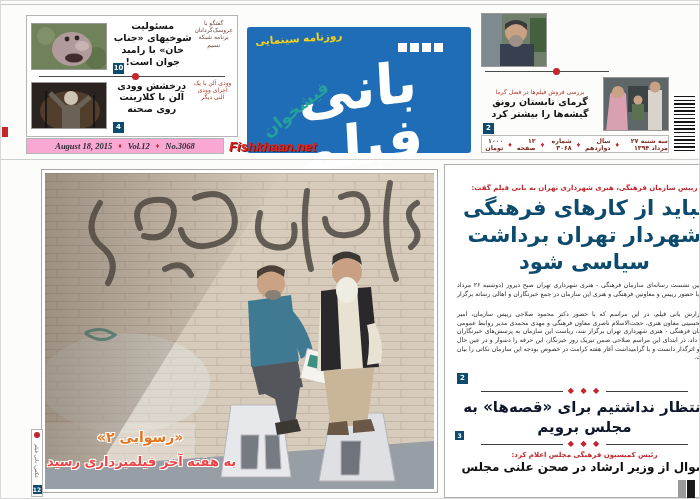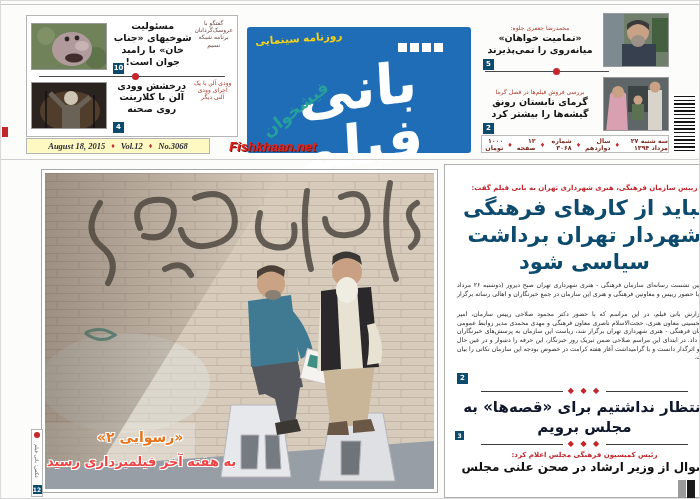--- a/index.html
+++ b/index.html
@@ -21,21 +21,21 @@
   .kick.red{color:#b03a2a;}
   .ntitle{font-size:9.5px;font-weight:bold;color:#151515;line-height:1.25;margin-top:1px;}
   .badge{display:inline-block;background:#0c4a6e;color:#fff;font-size:7px;font-weight:bold;
          width:11px;height:11px;line-height:11px;text-align:center;}
   .badge.abs{position:absolute;left:2px;bottom:0;}
   .hdiv{position:relative;height:1px;background:#4a4a4a;margin:2px 8px;flex:none;}
   .hdiv .dot{position:absolute;left:50%;top:-3px;width:7px;height:7px;border-radius:50%;
              background:#c4262c;}
 
   
-  .tl-date{position:absolute;left:25px;top:137px;width:184px;height:16px;background:#fef9c3;
+  .tl-date{position:absolute;left:25px;top:137px;width:198px;height:16px;background:#f9a8d4;
            border:1px solid #b5b5b5;display:flex;align-items:center;justify-content:center;
            gap:6px;font-family:"Liberation Serif",serif;font-style:italic;font-weight:bold;
            font-size:8.5px;color:#2a2a33;}
   .dia{color:#c4262c;font-style:normal;font-size:7px;}
 
   
   .logo{position:absolute;left:246px;top:26px;width:224px;height:126px;background:#1e6db6;
         border-radius:3px;}
   .logo-tag{position:absolute;left:8px;top:5px;direction:rtl;color:#f6d21a;font-weight:bold;
             font-size:10.5px;transform:rotate(-4deg);letter-spacing:1px;}
@@ -191,25 +191,20 @@
         <svg width="66" height="54" viewBox="0 0 66 54">
           <rect width="66" height="54" fill="#707e6c"></rect>
           <rect x="48" y="4" width="18" height="34" fill="#44603f"></rect>
           <rect x="0" y="0" width="20" height="54" fill="#7d8a90"></rect>
           <rect x="18" y="30" width="34" height="24" fill="#37404f"></rect>
           <circle cx="34" cy="18" r="11" fill="#c9a184"></circle>
           <path d="M23 16 q11 -12 22 0 l0 -6 q-11 -8 -22 0 Z" fill="#3a3a3a"></path>
           <ellipse cx="34" cy="27" rx="7" ry="6" fill="#9c9187"></ellipse>
         </svg>
       </div>
-      <div class="txt">
-        <div class="kick red">محمدرضا جعفری جلوه:</div>
-        <div class="ntitle">«تمامیت خواهان» میانه‌روی را نمی‌پذیرند</div>
-        <span class="badge abs">5</span>
-      </div>
     </div>
     <div class="trdiv">
         <span class="dot"></span>
       </div>
     <div class="trrow">
       <div class="photo">
         <svg width="66" height="54" viewBox="0 0 66 54">
           <rect width="66" height="54" fill="#5e6668"></rect>
           <rect x="24" y="8" width="20" height="26" fill="#3c4345"></rect>
           <path d="M2 54 L6 16 Q14 8 22 16 L24 54 Z" fill="#d8a0b0"></path>

